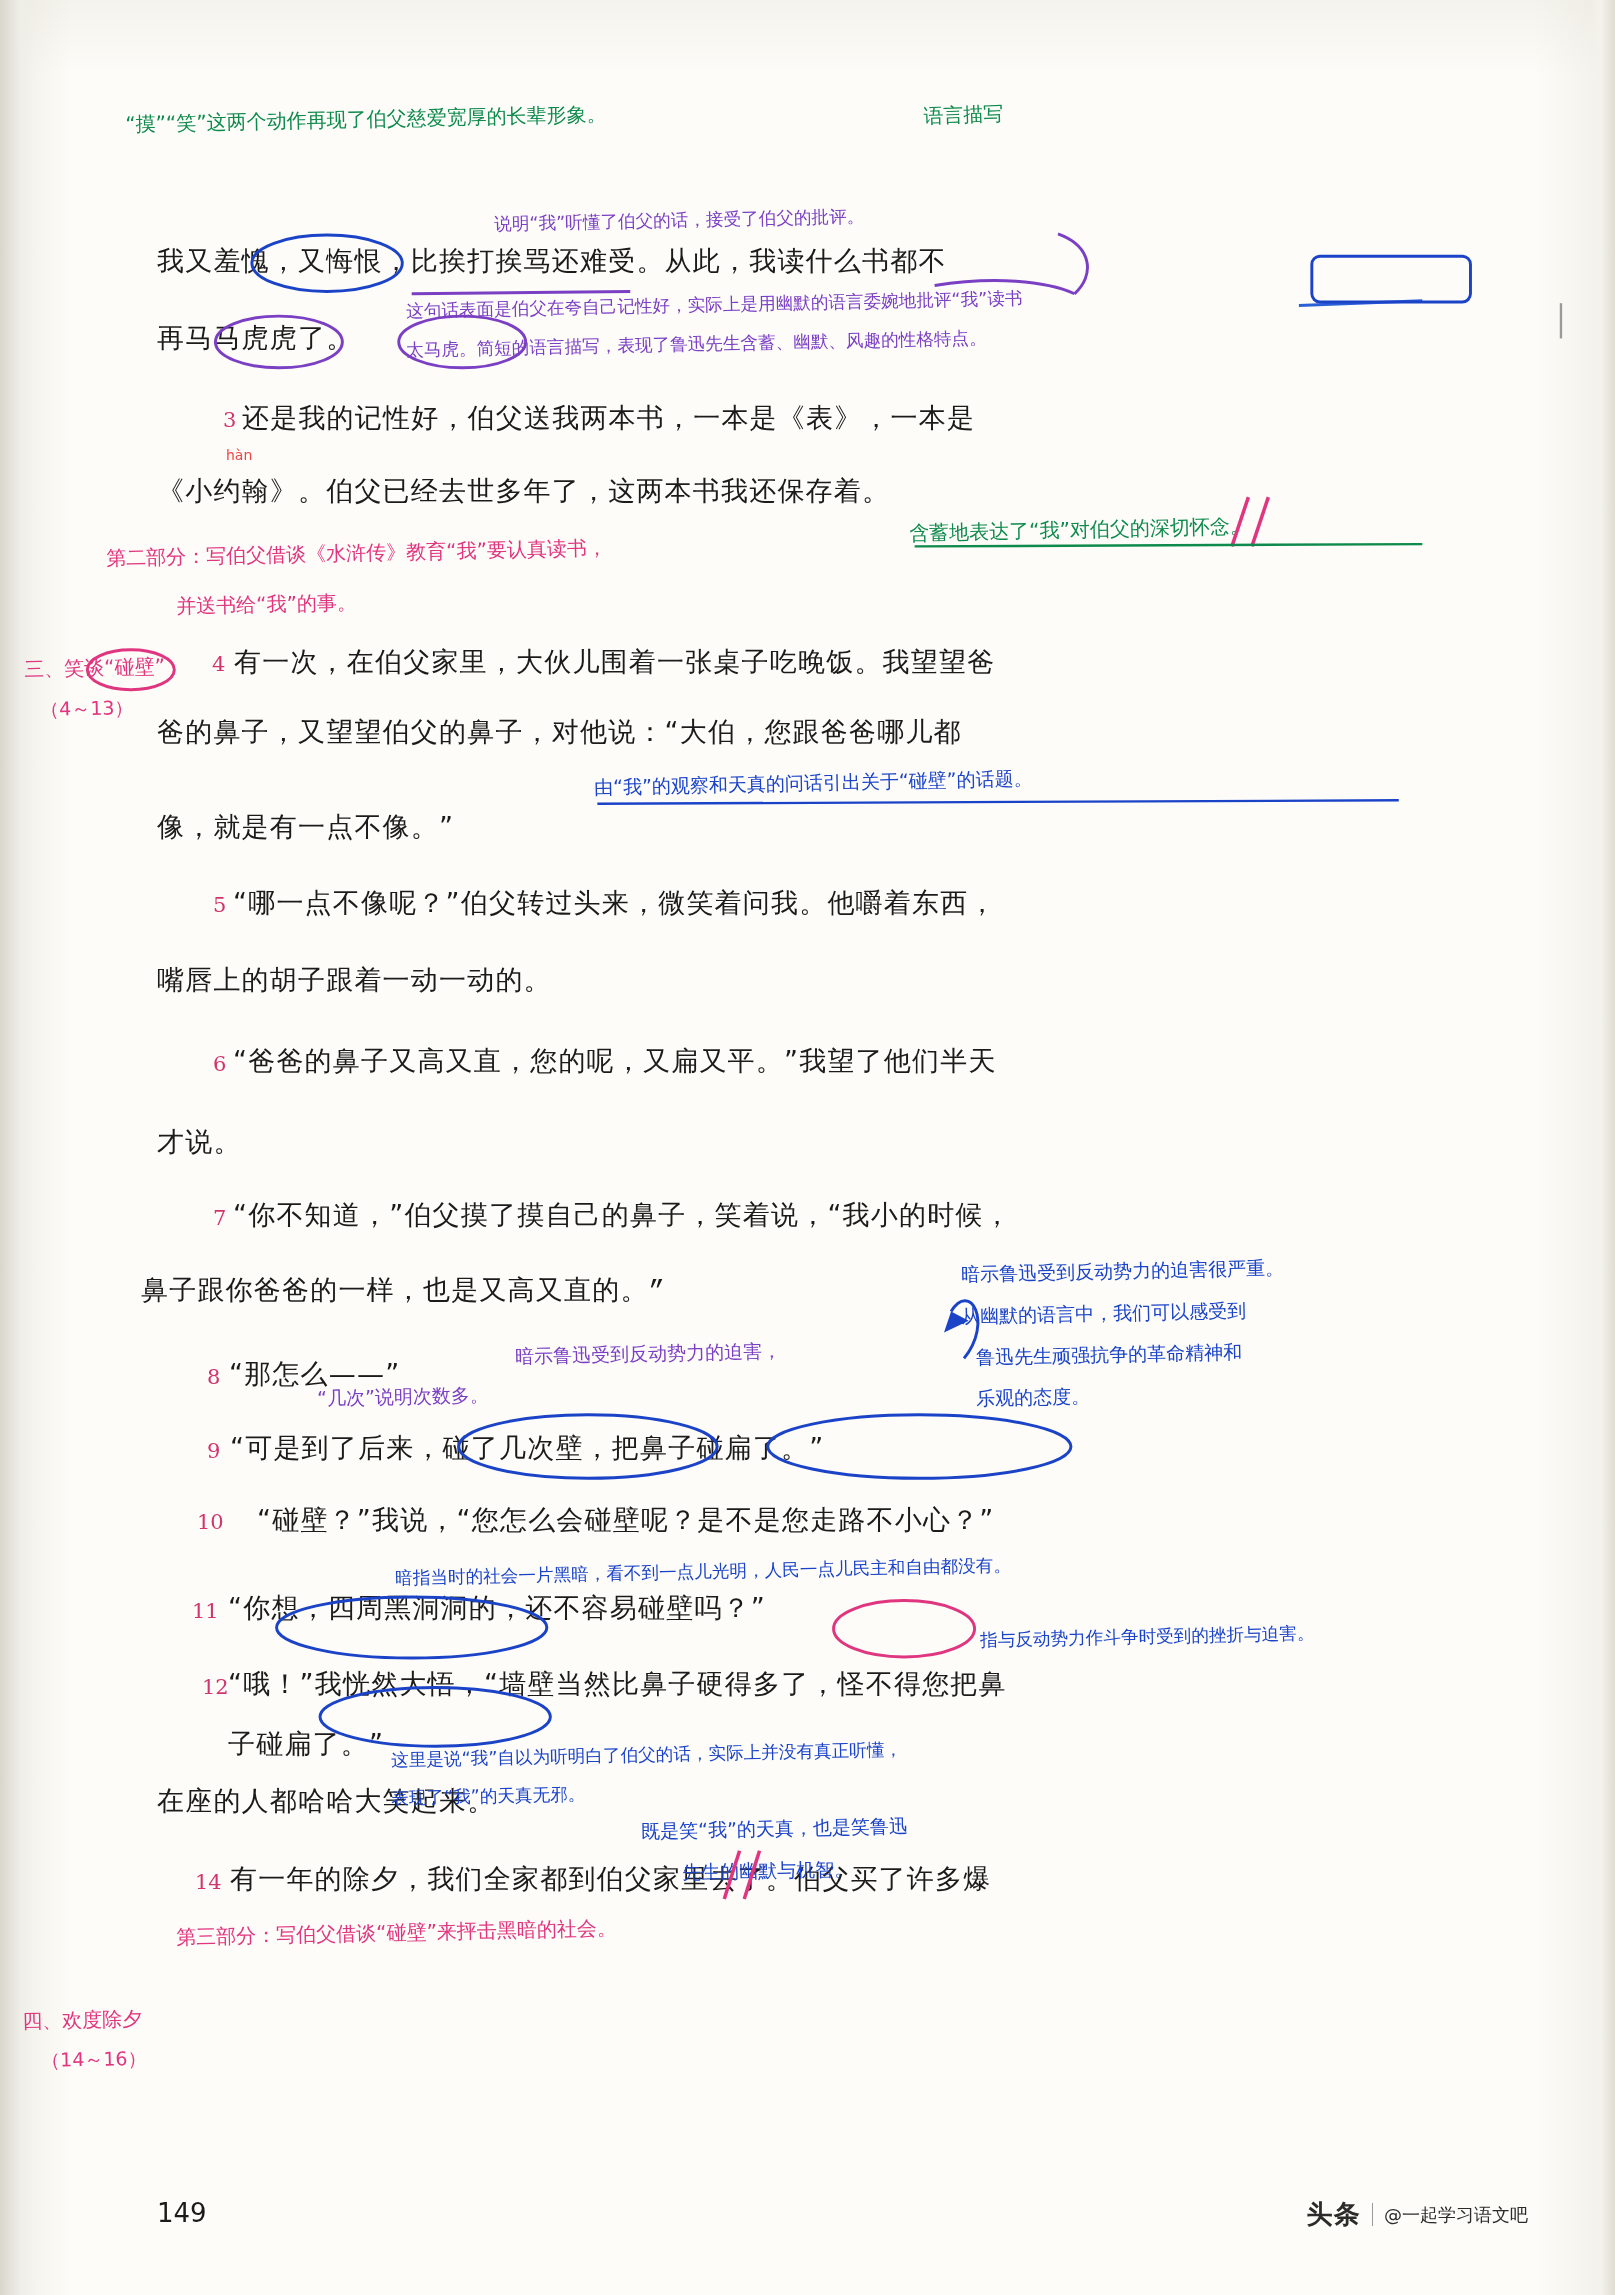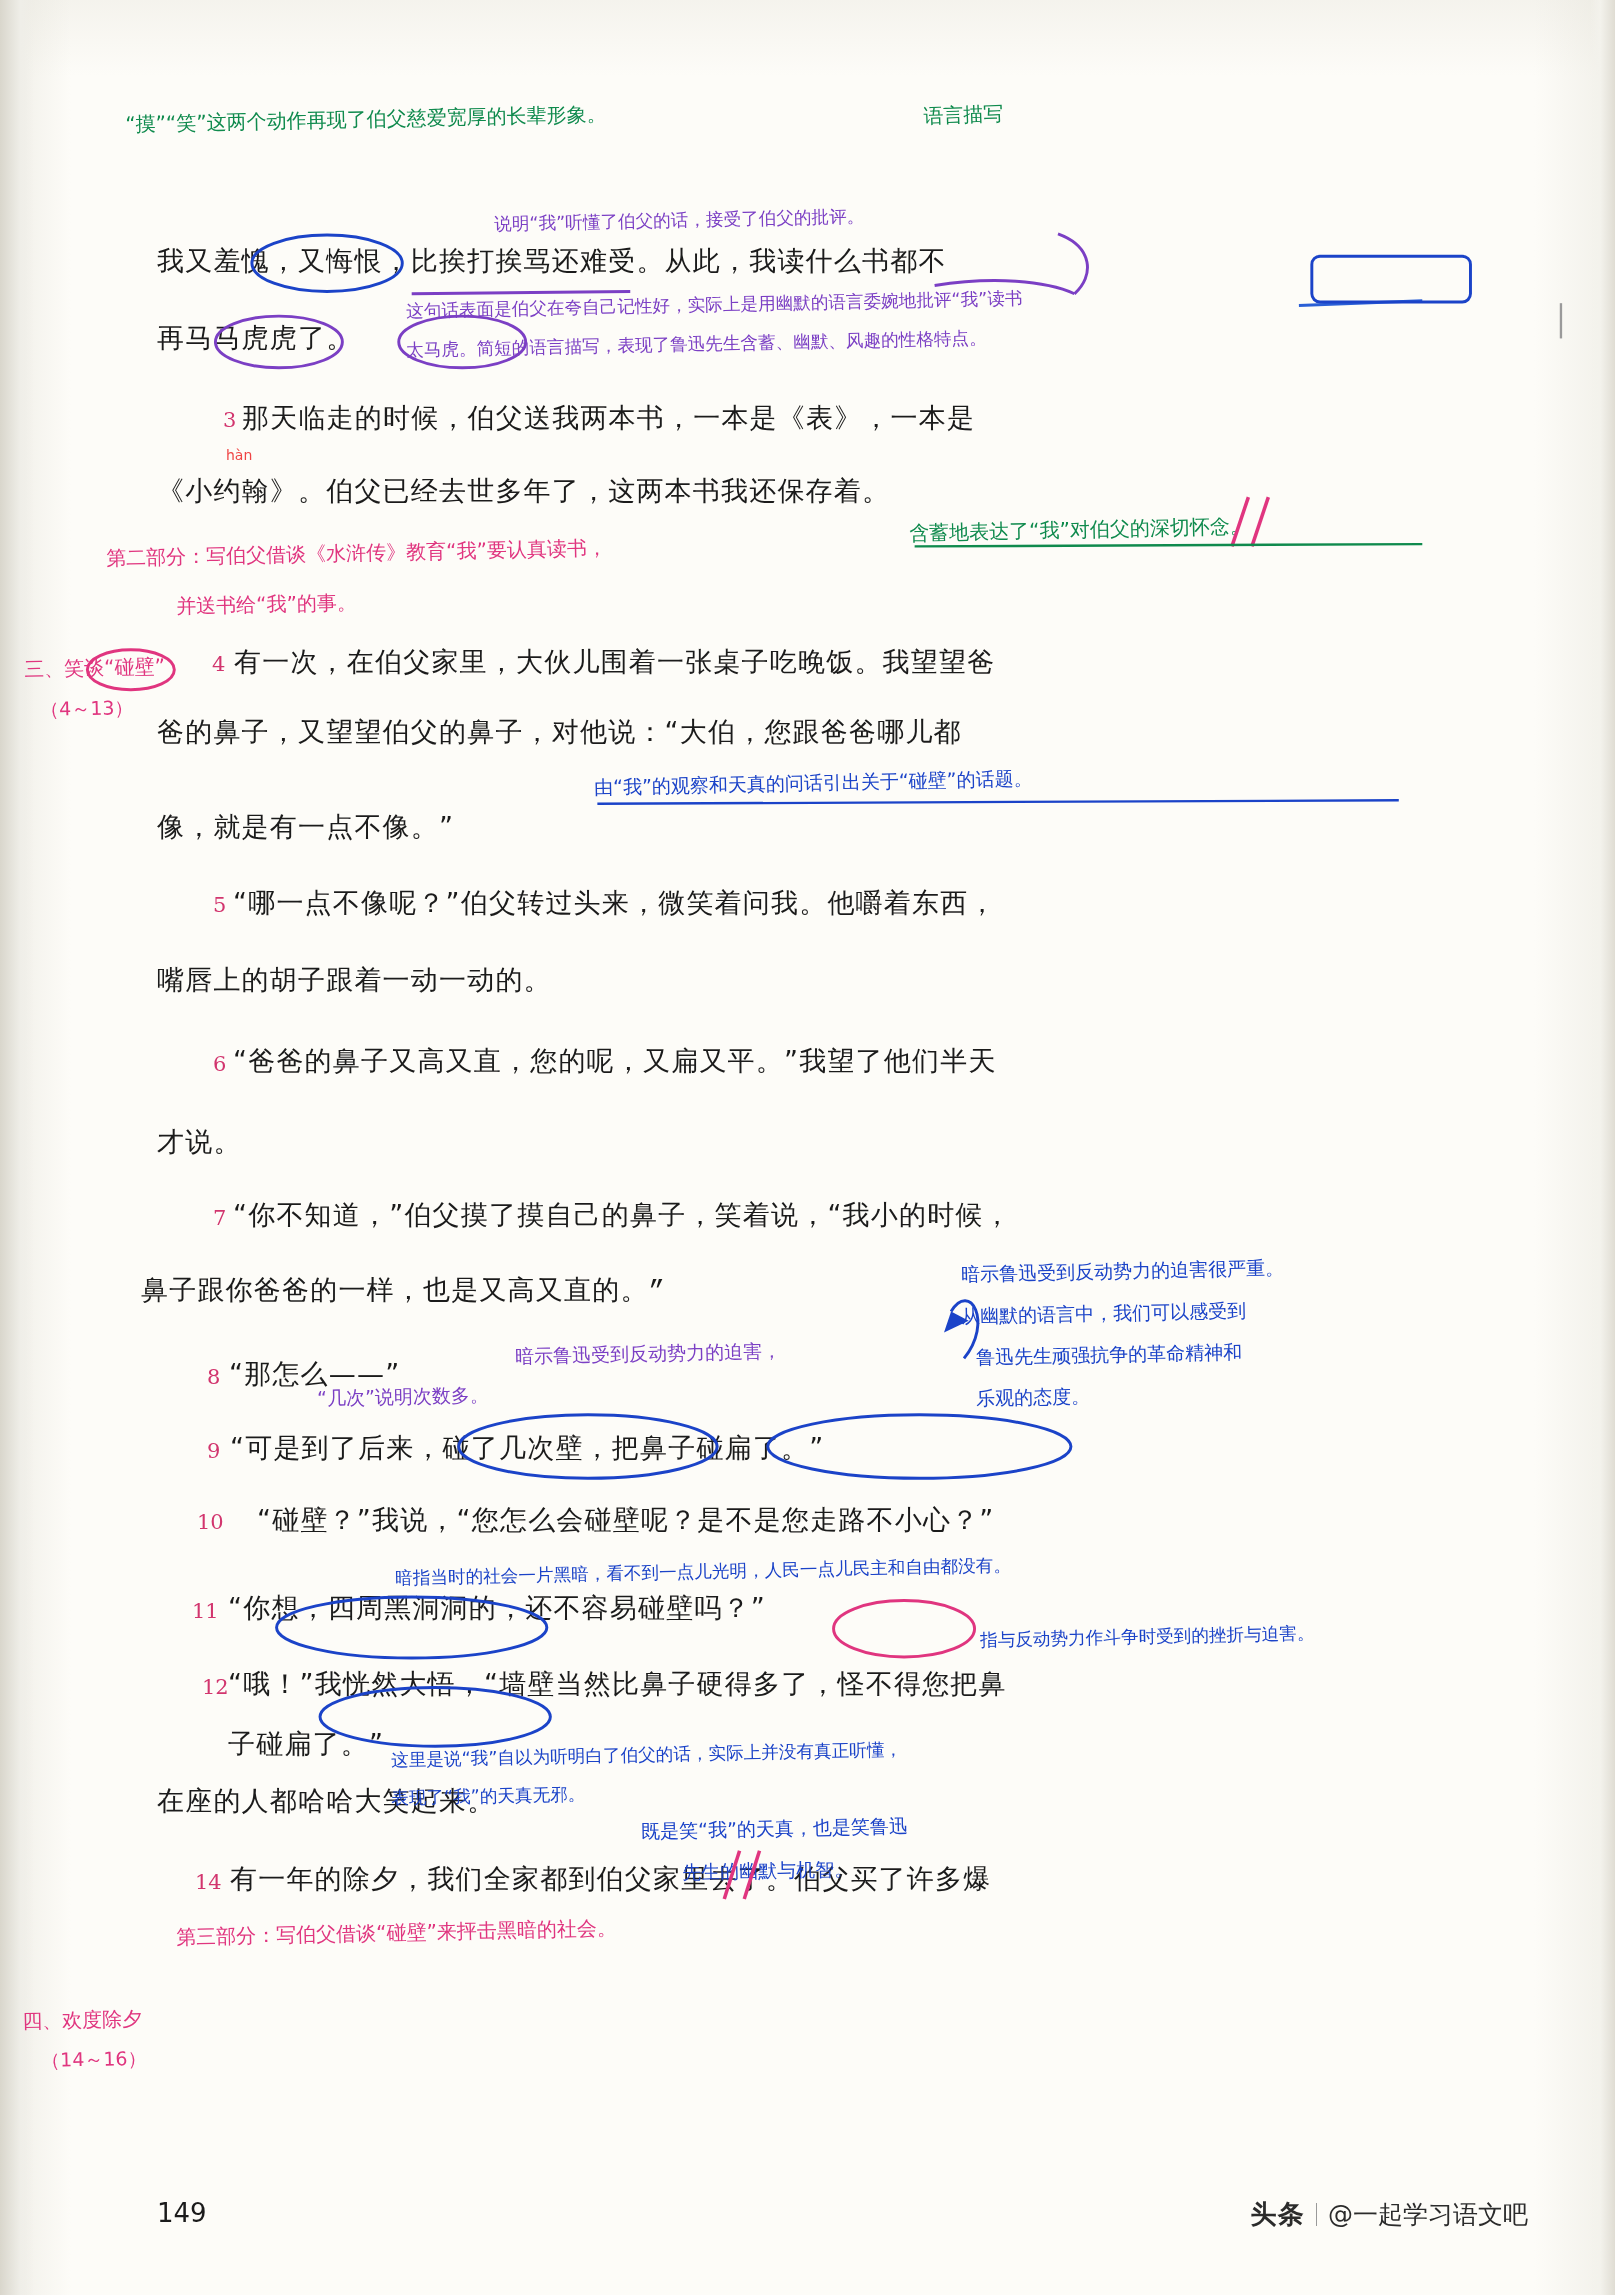--- a/index.html
+++ b/index.html
@@ -115,37 +115,37 @@
     color: #2b2b2b;
     letter-spacing: 1.2px;
   }
   .wm-sep {
     width: 1.8px;
     height: 23.5px;
     background: #9a9a9a;
   }
   .wm-text {
     font-family: "DejaVu Sans", sans-serif;
-    font-size: 25px;
+    font-size: 18px;
     color: #2b2b2b;
   }
 </style>
 </head>
 <body>
 
 <div class="page">
   <div class="paper-tint"></div>
   <div class="edge-left"></div>
   <div class="edge-right"></div>
 
   <div class="ptext" style="left:157px; top:247px;">我又羞愧，又悔恨，比挨打挨骂还难受。从此，我读什么书都不</div>
   <div class="ptext" style="left:157px; top:324px;">再马马虎虎了。</div>
 
   <div class="pnum" style="left:223px; top:408px;">3</div>
-  <div class="ptext" style="left:242px; top:404px;">那天临走的时候，伯父送我两本书，一本是《表》，一本是</div>
+  <div class="ptext" style="left:242px; top:404px;">还是我的记性好，伯父送我两本书，一本是《表》，一本是</div>
 
   <div class="pinyin" style="left:226px; top:447px;">hàn</div>
   <div class="ptext" style="left:157px; top:477px;">《小约翰》。伯父已经去世多年了，这两本书我还保存着。</div>
 
   <div class="pnum" style="left:212px; top:652px;">4</div>
   <div class="ptext" style="left:234px; top:648px;text-align:right;">有一次，在伯父家里，大伙儿围着一张桌子吃晚饭。我望望爸</div>
 
   <div class="ptext" style="left:157px; top:718px;">爸的鼻子，又望望伯父的鼻子，对他说：“大伯，您跟爸爸哪儿都</div>
   <div class="ptext" style="left:157px; top:813px;">像，就是有一点不像。”</div>
 

